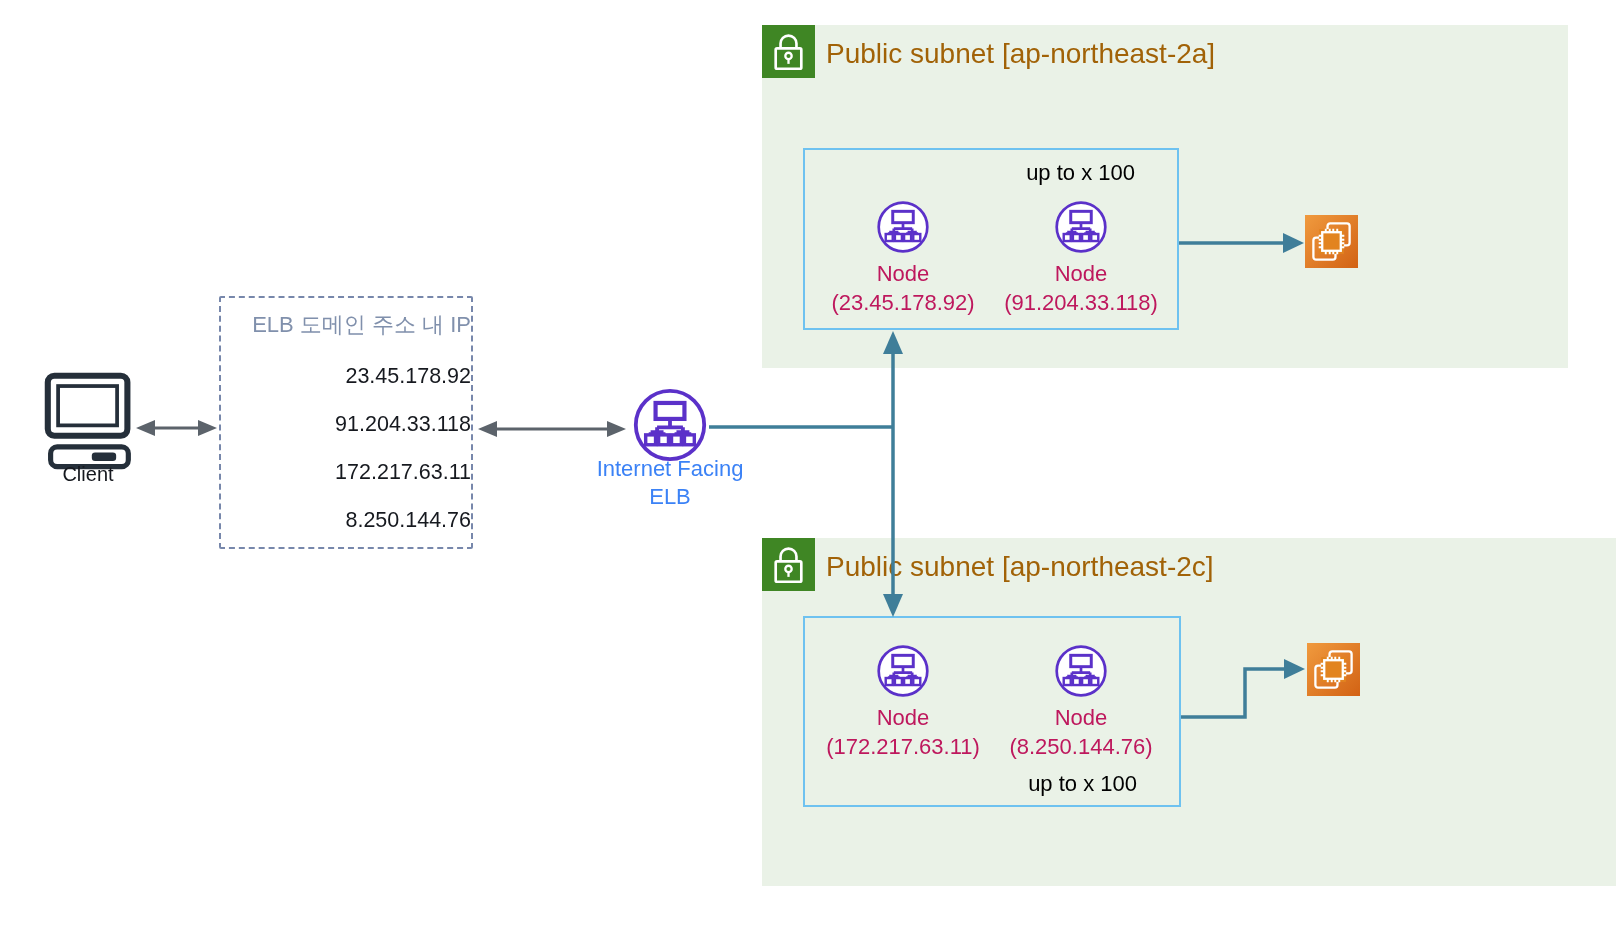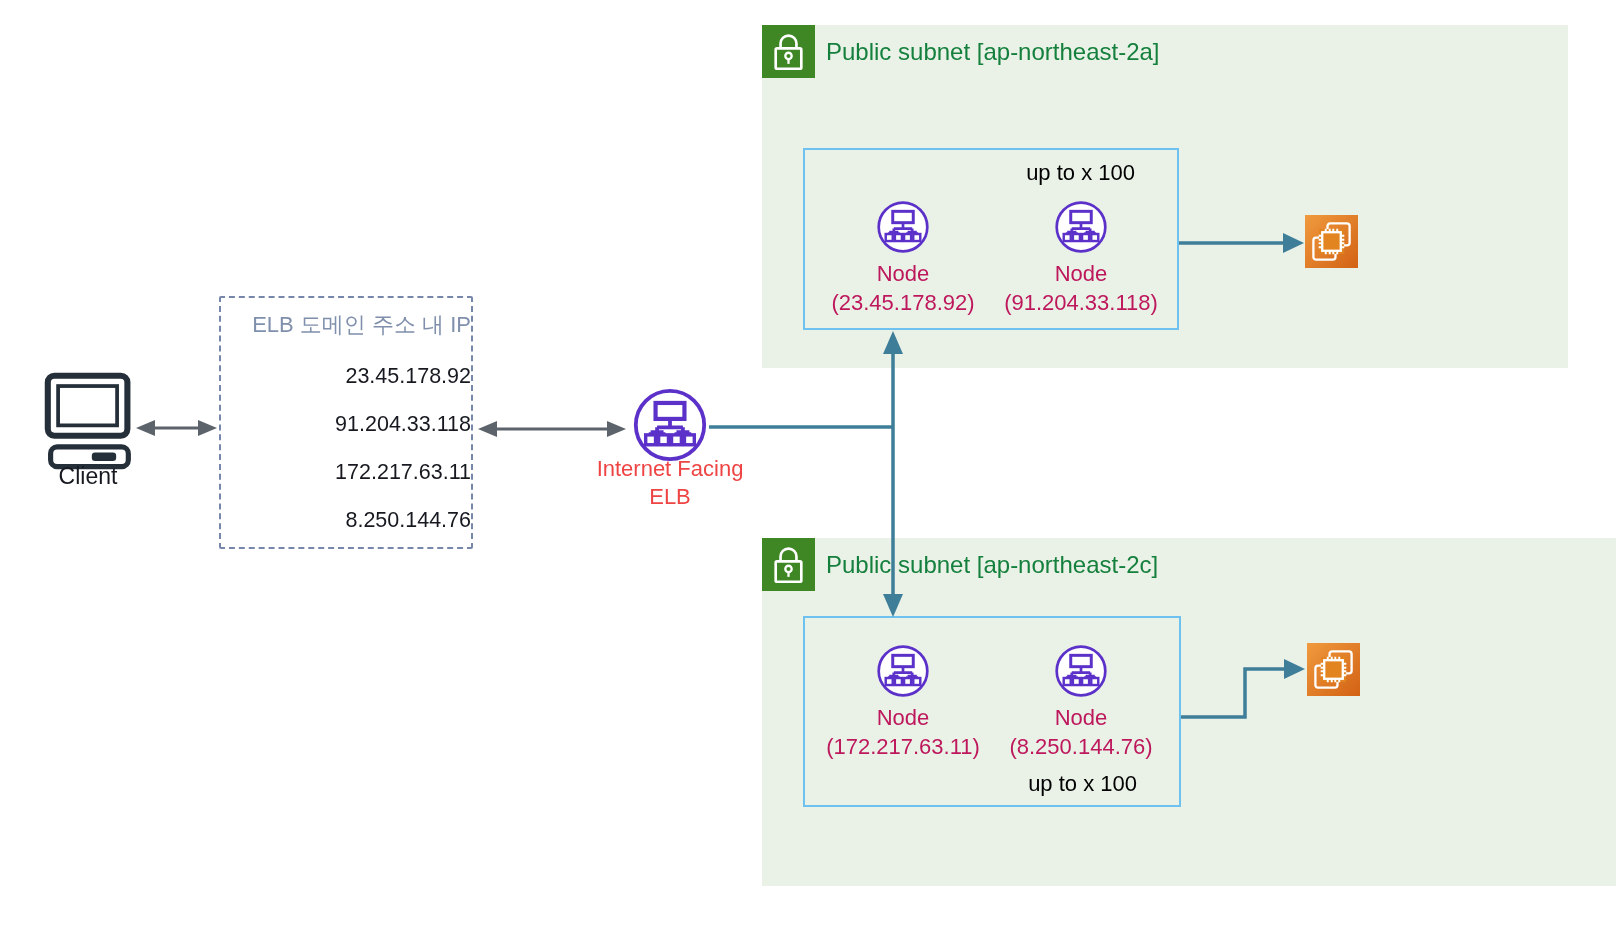--- a/index.html
+++ b/index.html
@@ -4,21 +4,21 @@
 <style>
   html,body{margin:0;padding:0;background:#fff}
   .canvas{position:relative;width:1616px;height:934px;background:#ffffff;
           font-family:"Liberation Sans","DejaVu Sans",sans-serif;overflow:hidden;color:#16191F}
 
   
   .subnet{position:absolute;background:#EAF2E7}
   .subnet-a{left:762px;top:25px;width:806px;height:343px}
   .subnet-b{left:762px;top:538px;width:889px;height:348px}
   .corner-icon{position:absolute;left:0;top:0;width:53px;height:53px}
-  .subnet-title{position:absolute;left:64px;top:13px;font-size:24px;color:#15803d;white-space:nowrap}
+  .subnet-title{position:absolute;left:64px;top:13px;font-size:28px;color:#a16207;white-space:nowrap}
 
   
   .nodebox{position:absolute;border:2px solid #6EC2F0;background:#EAF2E7;box-sizing:border-box}
   .nodebox-a{left:41px;top:123px;width:376px;height:182px}
   .nodebox-b{left:41px;top:78px;width:378px;height:191px}
   .scale-note{position:absolute;color:#000000;font-size:22px;white-space:nowrap}
   .scale-note.tr{right:42px;top:10px}
   .scale-note.br{right:42px;bottom:8px}
 
   .node{position:absolute;width:176px;text-align:center;font-size:22px;color:#be185d}
@@ -31,26 +31,26 @@
   .nodebox-b .node{top:26px}
 
   
   .ec2{position:absolute;width:53px;height:53px}
   .ec2-a{left:1305px;top:215px}
   .ec2-b{left:1307px;top:643px}
 
   
   .elb-icon{position:absolute;left:632px;top:387px;width:76px;height:76px}
   .elb-label{position:absolute;left:555px;top:455px;width:230px;text-align:center;
-             font-size:22px;line-height:28px;color:#ef4444}
+             font-size:22px;line-height:28px;color:#3b82f6}
 
   
   .client-icon{position:absolute;left:42px;top:372px;width:94px;height:103px}
   .client-label{position:absolute;left:28px;top:463px;width:120px;text-align:center;
-                font-size:23px;color:#16191F}
+                font-size:20px;color:#16191F}
 
   
   .ipbox{position:absolute;left:219px;top:296px;width:254px;height:253px;
          border:2px dashed #7787AB;background:#fff;box-sizing:border-box;border-radius:2px}
   .ipbox-title{position:absolute;left:0;top:12px;width:100%;text-align:right;
                font-size:22px;color:#8090AC;white-space:nowrap}
   .iplist{position:absolute;left:0;top:54px;width:100%;text-align:right;font-size:21.5px}
   .iplist .ipline{height:48px;line-height:48px;color:#16191F}
 
   

